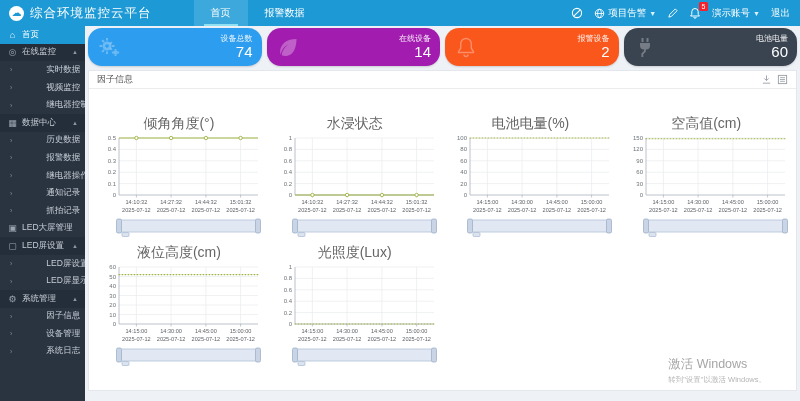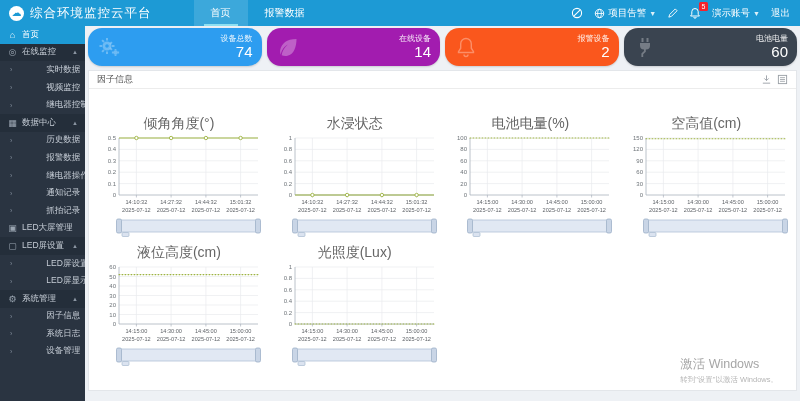--- a/index.html
+++ b/index.html
@@ -53,21 +53,21 @@
   .panel-title { font-size:9px; color:#555; }
   .panel-tools { margin-left:auto; display:flex; gap:5px; align-items:center; }
   .tool-btn { display:flex; cursor:pointer; }
 
   .charts-grid { display:grid; grid-template-columns:repeat(4,1fr); padding:3px 2px; row-gap:4px; }
   .chart { display:flex; flex-direction:column; align-items:center; }
   .chart-title { font-size:14px; color:#666; margin:3px 0 0 0; }
   .chart svg { display:block; }
 
   
-  .watermark { position:absolute; right:22px; top:356px; text-align:left; color:#a6a6a6; pointer-events:none; }
+  .watermark { position:absolute; right:34px; top:356px; text-align:left; color:#a6a6a6; pointer-events:none; }
   .wm1 { font-size:12.5px; }
   .wm2 { font-size:7.5px; color:#b5b5b5; margin-top:2px; }
 </style>
 </head>
 <body>
 
 <div class="page">
 
   <div class="navbar">
     <span class="logo-circle">☁</span>
@@ -182,25 +182,25 @@
           <span class="mi">⚙</span>
           <span>系统管理</span>
           <span class="arrow">▲</span>
         </div>
         <div class="side-item sub">
           <span class="chev">›</span>
           <span>因子信息</span>
         </div>
         <div class="side-item sub">
           <span class="chev">›</span>
+          <span>设备管理</span>
+        </div>
+        <div class="side-item sub">
+          <span class="chev">›</span>
           <span>系统日志</span>
-        </div>
-        <div class="side-item sub">
-          <span class="chev">›</span>
-          <span>设备管理</span>
         </div>
       </div>
 
     <div class="content">
       <div class="cards" id="cards">
           <div class="card" style="background: rgb(45, 157, 240);">
             <span class="card-icon">
               <svg width="24" height="24" viewBox="0 0 24 24" fill="rgba(255,255,255,.55)">
                 <path d="M10 6.5a4.5 4.5 0 100 9 4.5 4.5 0 000-9zm0 2.7a1.8 1.8 0 110 3.6 1.8 1.8 0 010-3.6z"></path>
                 <path d="M9 3h2v2.6H9zM9 16.4h2V19H9zM2.5 10h2.6v2H2.5zM14.9 10h2.6v2h-2.6zM4.4 5.8l1.4-1.4 1.9 1.9-1.4 1.4zM12.3 13.7l1.4-1.4 1.9 1.9-1.4 1.4zM4.4 16.2l1.9-1.9 1.4 1.4-1.9 1.9zM12.3 8.3l1.9-1.9 1.4 1.4-1.9 1.9z"></path>

